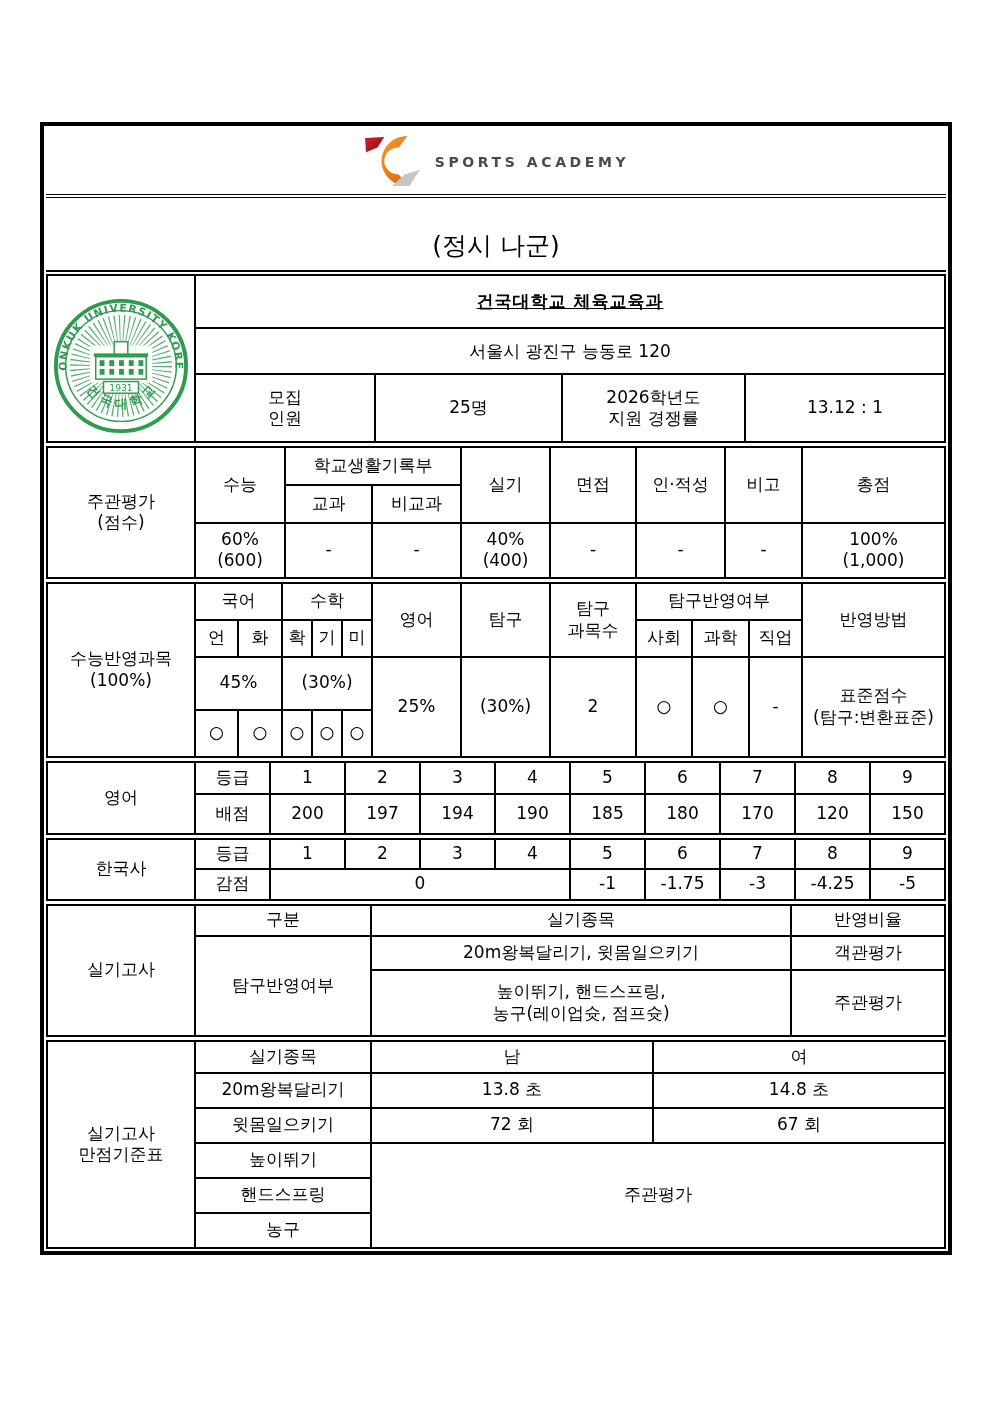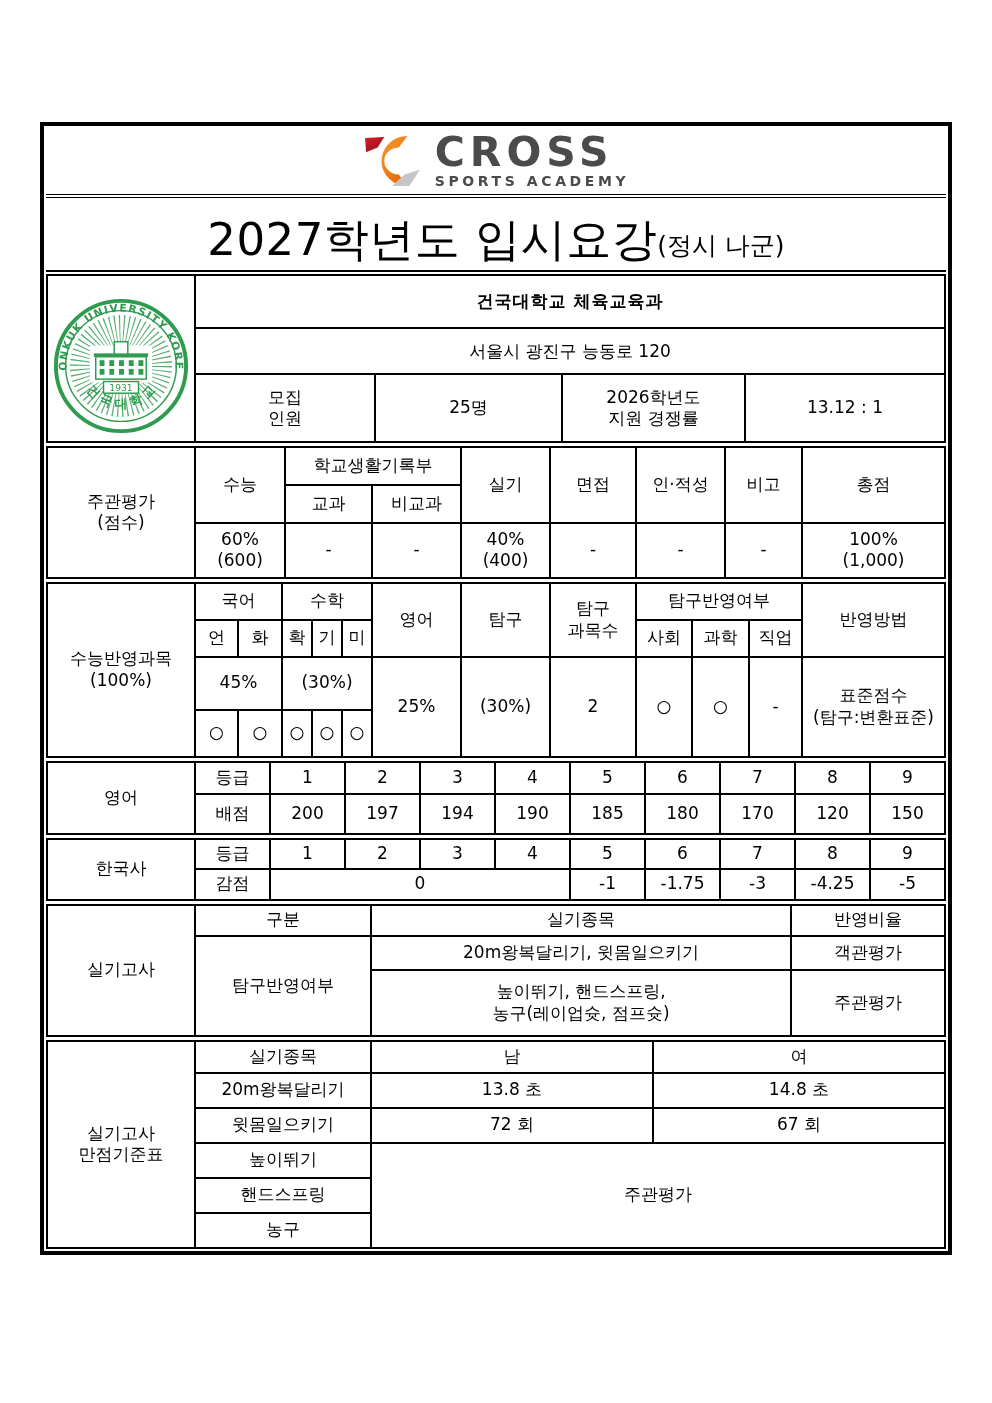--- a/index.html
+++ b/index.html
@@ -40,21 +40,21 @@
     margin-top:3px;
   }
   table.sec:first-of-type { margin-top:2px; }
   table.sec td {
     border:2px solid #000; text-align:center; vertical-align:middle;
     font-size:17px; padding:1px 2px; white-space:pre-line; line-height:1.25;
     overflow:hidden;
   }
   td.lbl { border-right:5px double #000; }
   td.seal-cell { padding:2px; }
-  .dept-name { font-weight:bold; font-size:21px; letter-spacing:1px; }
+  .dept-name { font-weight:bold; font-size:21px; letter-spacing:1px;text-decoration:underline; }
   .addr { font-size:19px; }
   .big { font-size:18px; }
   .method-cell { font-size:15.5px; }
 </style>
 </head>
 <body>
 
 <div class="doc">
 
   <div class="sec-logo">
@@ -68,28 +68,26 @@
           <linearGradient id="gR" x1="0" y1="0" x2="0.8" y2="1">
             <stop offset="0" stop-color="#d91f2d"></stop>
               <stop offset="1" stop-color="#8e1118"></stop>
           </linearGradient>
         </defs>
         <path d="M46,1 A27,26 0 1 0 46,53 L37,41 A14,13 0 1 1 37,13 Z" fill="url(#gO)"></path>
         <path d="M2,3 L22,2 L15,13 L3,18 Z" fill="url(#gR)"></path>
         <path d="M59,36 L48,53 L30,53 L43,41 Z" fill="#c6c6c8"></path>
       </svg>
       <div class="brand-text">
-        <div class="brand-name">CROSS</div>
         <div class="brand-sub">SPORTS ACADEMY</div>
       </div>
     </div>
   </div>
 
   <div class="sec-title">
-    <span class="title-main">2027학년도 입시요강</span>
     <span class="title-sub">(정시 나군)</span>
   </div>
 
   <table class="sec">
     <colgroup>
         <col style="width:148px">
         <col style="width:180px">
         <col style="width:187px">
         <col style="width:183px">
         <col>

